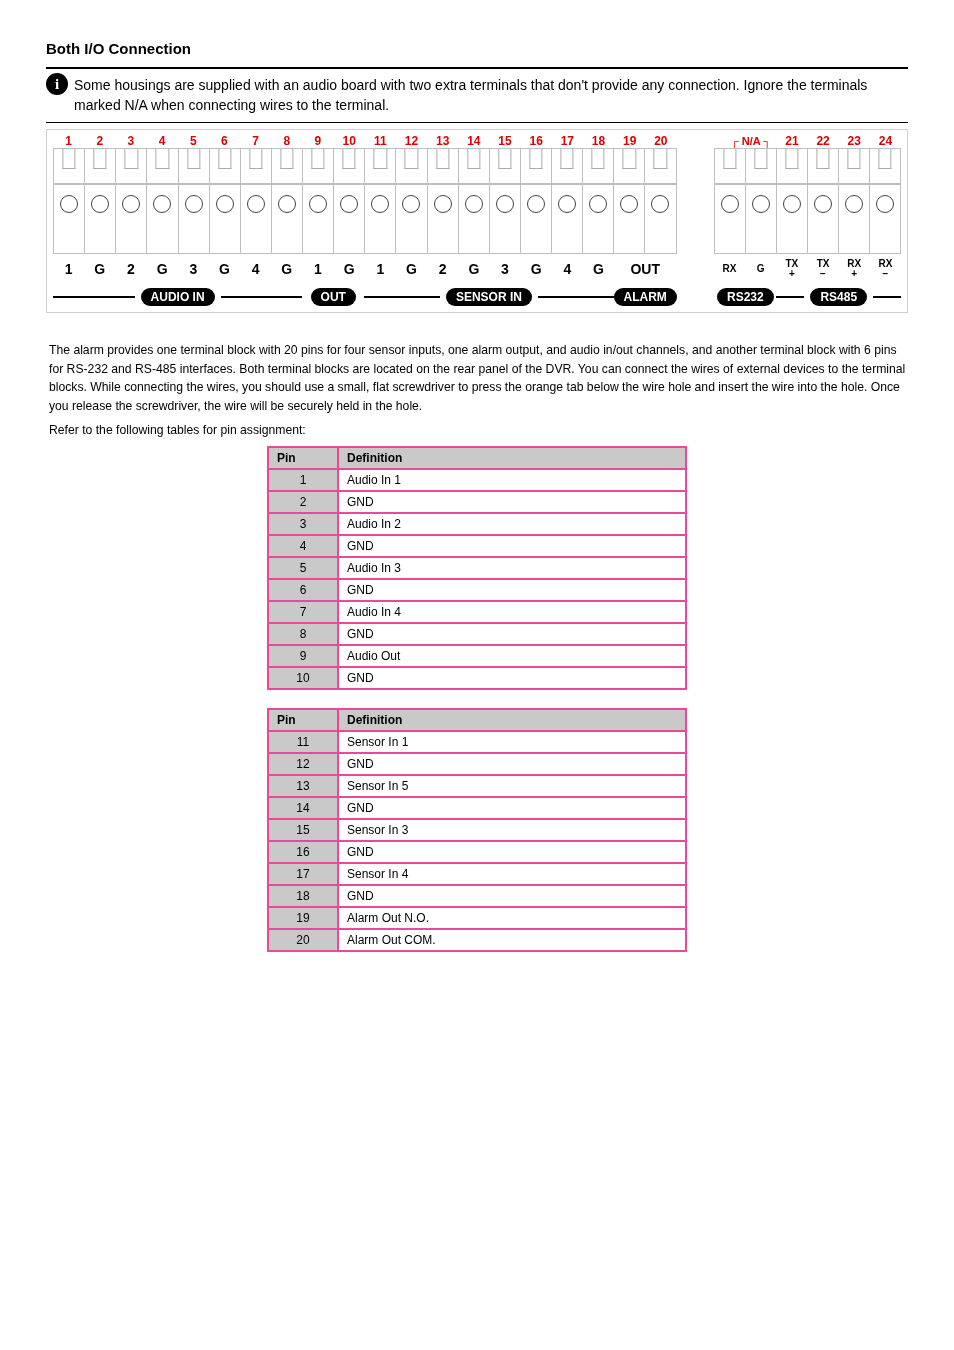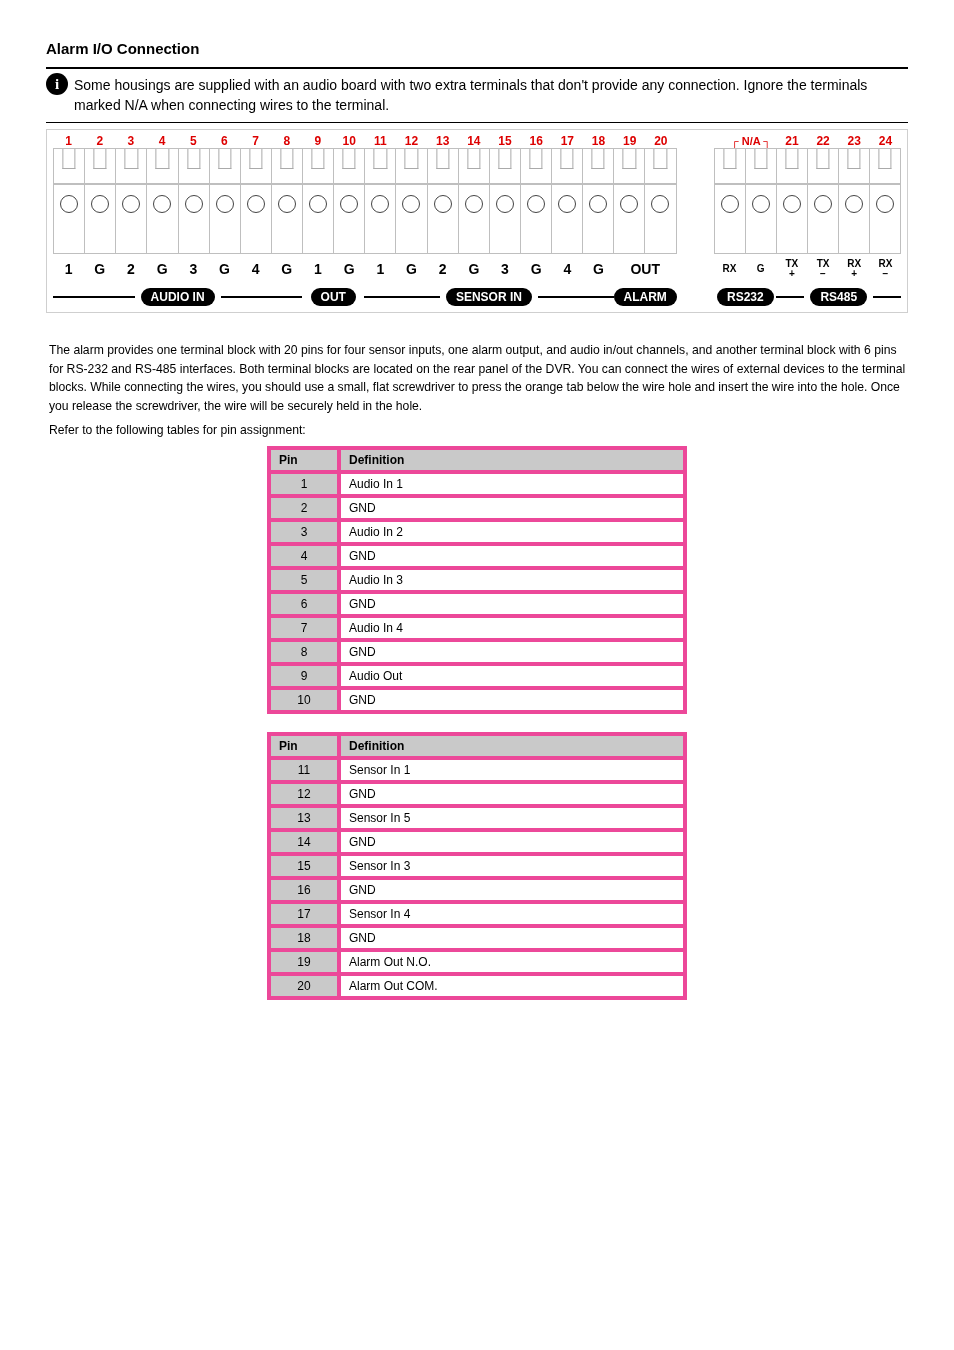--- a/index.html
+++ b/index.html
@@ -122,34 +122,34 @@
   .body-text { font-size: 12.2px; line-height: 1.55; margin-top: 28px; }
   .body-text p { margin: 0 0 5px 3px; }
 
   table.pin-table {
     border-collapse: collapse;
     margin: 6px auto 18px auto;
     width: 420px;
     font-size: 12px;
   }
   table.pin-table th, table.pin-table td {
-    border: 4px solid #ec4899;
+    border: 2px solid #ec4899;
     padding: 3px 8px;
     text-align: left;
     height: 18px;
   }
   table.pin-table th { background: #c9c9c9; font-weight: bold; }
   table.pin-table td.pin-col { background: #c9c9c9; width: 70px; text-align:center; }
 
   .table-wrap { text-align:center; }
 </style>
 </head>
 <body>
 
-<div class="section-title">Alarm I/O Connection</div>
+<div class="section-title">Both I/O Connection</div>
 <div class="hr-thick"></div>
 
 <div class="info-row">
   <div class="info-icon">i</div>
   <div class="info-text">Some housings are supplied with an audio board with two extra terminals that don't provide any connection. Ignore the terminals marked N/A when connecting wires to the terminal.</div>
 </div>
 <div class="hr-thin"></div>
 
 <div class="panel">
 

